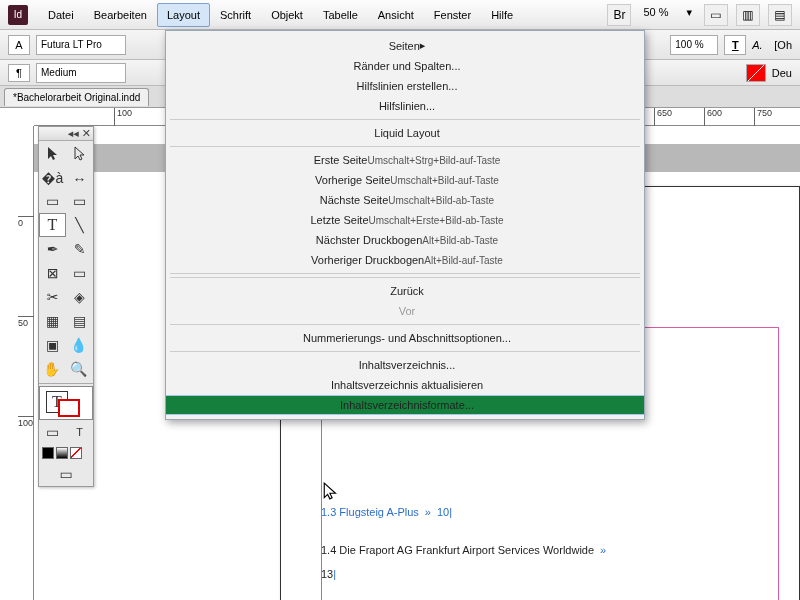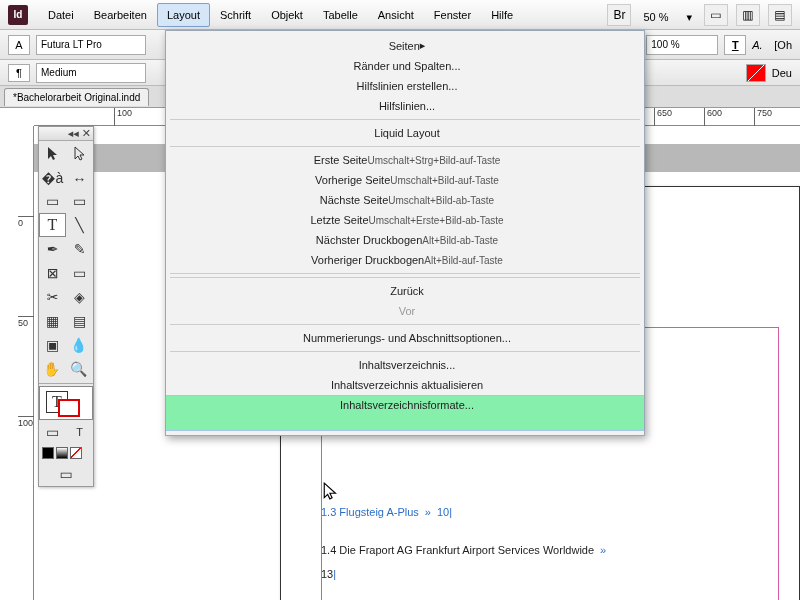--- a/index.html
+++ b/index.html
@@ -1,26 +1,26 @@
 <!DOCTYPE html>
 <html><head>
 <meta charset="utf-8">
 <style>
 * { margin: 0; padding: 0; box-sizing: border-box; font-family: Tahoma, Arial, sans-serif; font-size: 11px; }
 body { background: #fff; width: 800px; height: 600px; overflow: hidden; position: relative; }
 .menubar { background: linear-gradient(#fdfdfd, #e8e8e8); height: 30px; display: flex; align-items: center; padding: 0 8px; border-bottom: 1px solid #bbb; }
-.app-icon { width: 20px; height: 20px; background: #4a1a2a; color: #fff; font-weight: bold; font-size: 10px; display: flex; align-items: center; justify-content: center; border-radius: 2px; margin-right: 10px; }
+.app-icon { width: 20px; height: 20px; background: #4a1a2a; color: #fff; font-weight: normal; font-size: 10px; display: flex; align-items: center; justify-content: center; border-radius: 2px; margin-right: 10px; }
 .menu-item { padding: 6px 10px; cursor: default; }
 .menu-item.active { background: #d4e6f7; border: 1px solid #7da2ce; padding: 5px 9px; border-radius: 2px; }
-.menubar-right { margin-left: auto; display: flex; align-items: flex-end; gap: 8px; }
+.menubar-right { margin-left: auto; display: flex; align-items: flex-start; gap: 8px; }
 .zoom { display: flex; align-items: center; gap: 18px; padding: 2px 4px; }
 .icon-btn { width: 24px; height: 22px; background: #f0f0f0; border: 1px solid #ccc; display: flex; align-items: center; justify-content: center; font-size: 12px; }
 .toolbar1 { background: linear-gradient(#f5f5f5, #e5e5e5); height: 30px; display: flex; align-items: center; padding: 0 8px; border-bottom: 1px solid #bbb; gap: 6px; }
 .toolbar2 { background: linear-gradient(#f5f5f5, #e5e5e5); height: 26px; display: flex; align-items: center; padding: 0 8px; border-bottom: 1px solid #bbb; gap: 6px; }
-.font-select { width: 110px; height: 20px; border: 1px solid #aaa; background: #fff; padding: 0 4px; font-size: 10px; line-height: 18px; }
+.font-select { width: 90px; height: 20px; border: 1px solid #aaa; background: #fff; padding: 0 4px; font-size: 10px; line-height: 18px; }
 .tab-strip { background: #ddd; height: 22px; display: flex; align-items: center; border-bottom: 1px solid #999; }
 .tab { background: #f0f0f0; border: 1px solid #999; border-bottom: none; padding: 3px 8px; font-size: 10px; margin-left: 4px; border-radius: 3px 3px 0 0; }
 .ruler-h { background: #fff; height: 18px; position: relative; border-bottom: 1px solid #888; margin-left: 34px; }
 .tick { position: absolute; top: 0; font-size: 9px; color: #333; border-left: 1px solid #666; height: 18px; padding-left: 2px; }
 .workspace { position: relative; height: 474px; background: #fff; }
 .ruler-v { position: absolute; left: 18px; top: 0; width: 16px; height: 100%; background: #fff; border-right: 1px solid #888; }
 .vtick { position: absolute; left: 0; font-size: 9px; color: #333; border-top: 1px solid #666; width: 16px; padding-top: 1px; text-align: left; }
 .gray-band { position: absolute; left: 34px; top: 18px; right: 0; height: 28px; background: #b8b8b8; }
 .page { position: absolute; left: 280px; top: 60px; width: 520px; height: 620px; background: #fff; border: 1px solid #333; box-shadow: 2px 2px 4px rgba(0,0,0,.3); }
 .page-margin { position: absolute; left: 40px; top: 140px; right: 20px; bottom: 20px; border: 1px solid #d85aa0; }
@@ -31,21 +31,21 @@
 .tools-head { height: 14px; background: linear-gradient(#f5f5f5,#ddd); border-bottom: 1px solid #aaa; display: flex; justify-content: flex-end; align-items: center; padding: 0 2px; gap: 3px; font-size: 9px; color: #444; }
 .tool-row { display: flex; }
 .tool { width: 28px; height: 24px; display: flex; align-items: center; justify-content: center; border: 1px solid transparent; font-size: 14px; color: #333; }
 .tool.sel { background: #fff; border: 1px solid #888; }
 .tool svg { width: 16px; height: 16px; }
 .swatch-row { display: flex; padding: 2px; }
 .swatch { width: 12px; height: 12px; border: 1px solid #666; margin: 1px; }
 .dropdown { position: absolute; left: 165px; top: 30px; width: 480px; background: #f2f2f2; border: 1px solid #9aa7b7; box-shadow: 2px 3px 8px rgba(0,0,0,.35); padding: 4px 0; }
 .dd-item { display: flex; justify-content: center; align-items: center; padding: 4px 28px 4px 32px; color: #222; }
 .dd-item.disabled { color: #999; }
-.dd-item.hover { background: #86efac; border-top: 1px solid #a5c6e8; border-bottom: 1px solid #a5c6e8; padding-top: 3px; padding-bottom: 19px; }
+.dd-item.hover { background: #15803d; border-top: 1px solid #a5c6e8; border-bottom: 1px solid #a5c6e8; padding-top: 3px; padding-bottom: 3px; }
 .dd-sep { height: 1px; background: #ccc; margin: 3px 4px; }
 .dd-sub { font-size: 10px; color: #555; }
 .cursor { position: absolute; left: 322px; top: 482px; font-size: 16px; pointer-events: none; }
 </style>
 </head>
 <body>
 
 <div class="menubar">
   <div class="app-icon">Id</div>
   <div class="menu-item">Datei</div>
@@ -66,21 +66,21 @@
     <div class="icon-btn">▭</div>
     <div class="icon-btn">▥</div>
     <div class="icon-btn">▤</div>
   </div>
 </div>
 
 <div class="toolbar1">
   <div style="width:22px;height:20px;border:1px solid #aaa;background:#fff;display:flex;align-items:center;justify-content:center">A</div>
   <div class="font-select">Futura LT Pro</div>
   <div style="flex:1"></div>
-  <div class="font-select" style="width:72px">100 %</div>
+  <div class="font-select" style="width:48px">100 %</div>
   <div style="width:22px;height:20px;border:1px solid #aaa;background:#fff;display:flex;align-items:center;justify-content:center;font-weight:bold;text-decoration:underline">T</div>
   <div style="width:16px;font-style:italic">A.</div>
   <div>[Oh</div>
 </div>
 
 <div class="toolbar2">
   <div style="width:22px;height:18px;border:1px solid #aaa;background:#fff;display:flex;align-items:center;justify-content:center">¶</div>
   <div class="font-select">Medium</div>
   <div style="flex:1"></div>
   <div style="width:20px;height:18px;border:1px solid #aaa;background:linear-gradient(135deg,#f00 0%,#f00 48%,#fff 48%,#fff 52%,#f00 52%)"></div>

